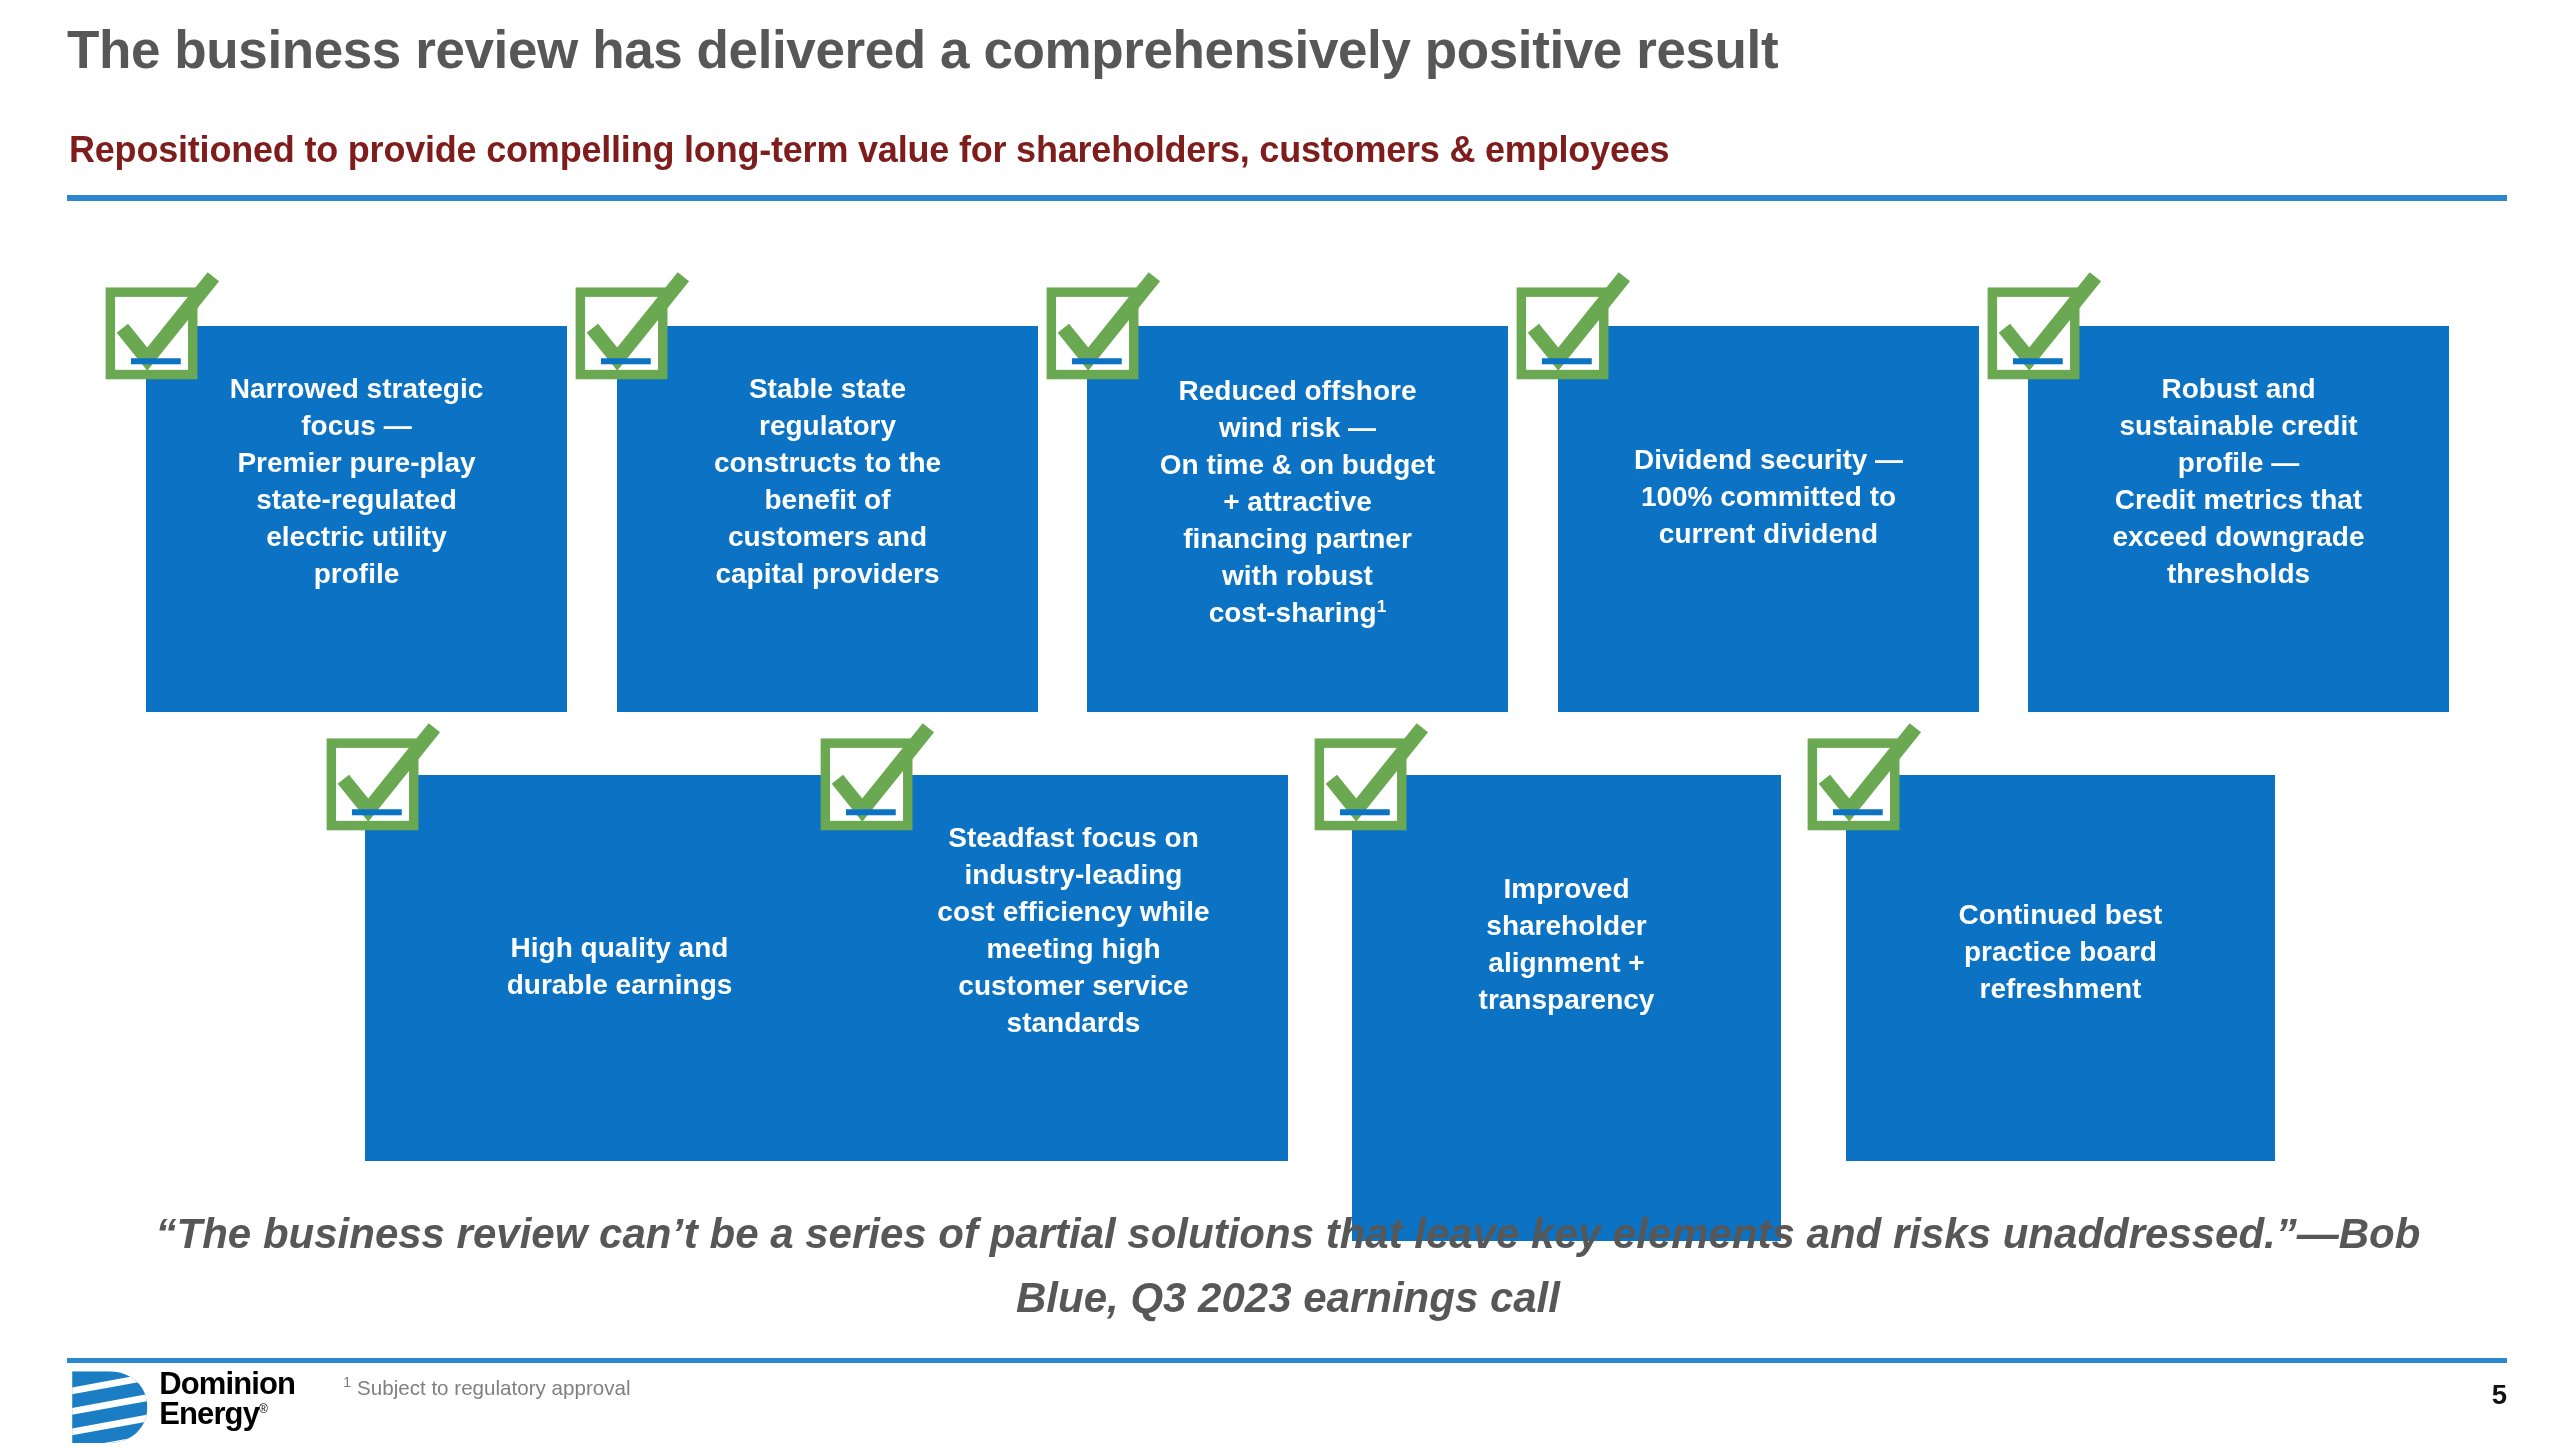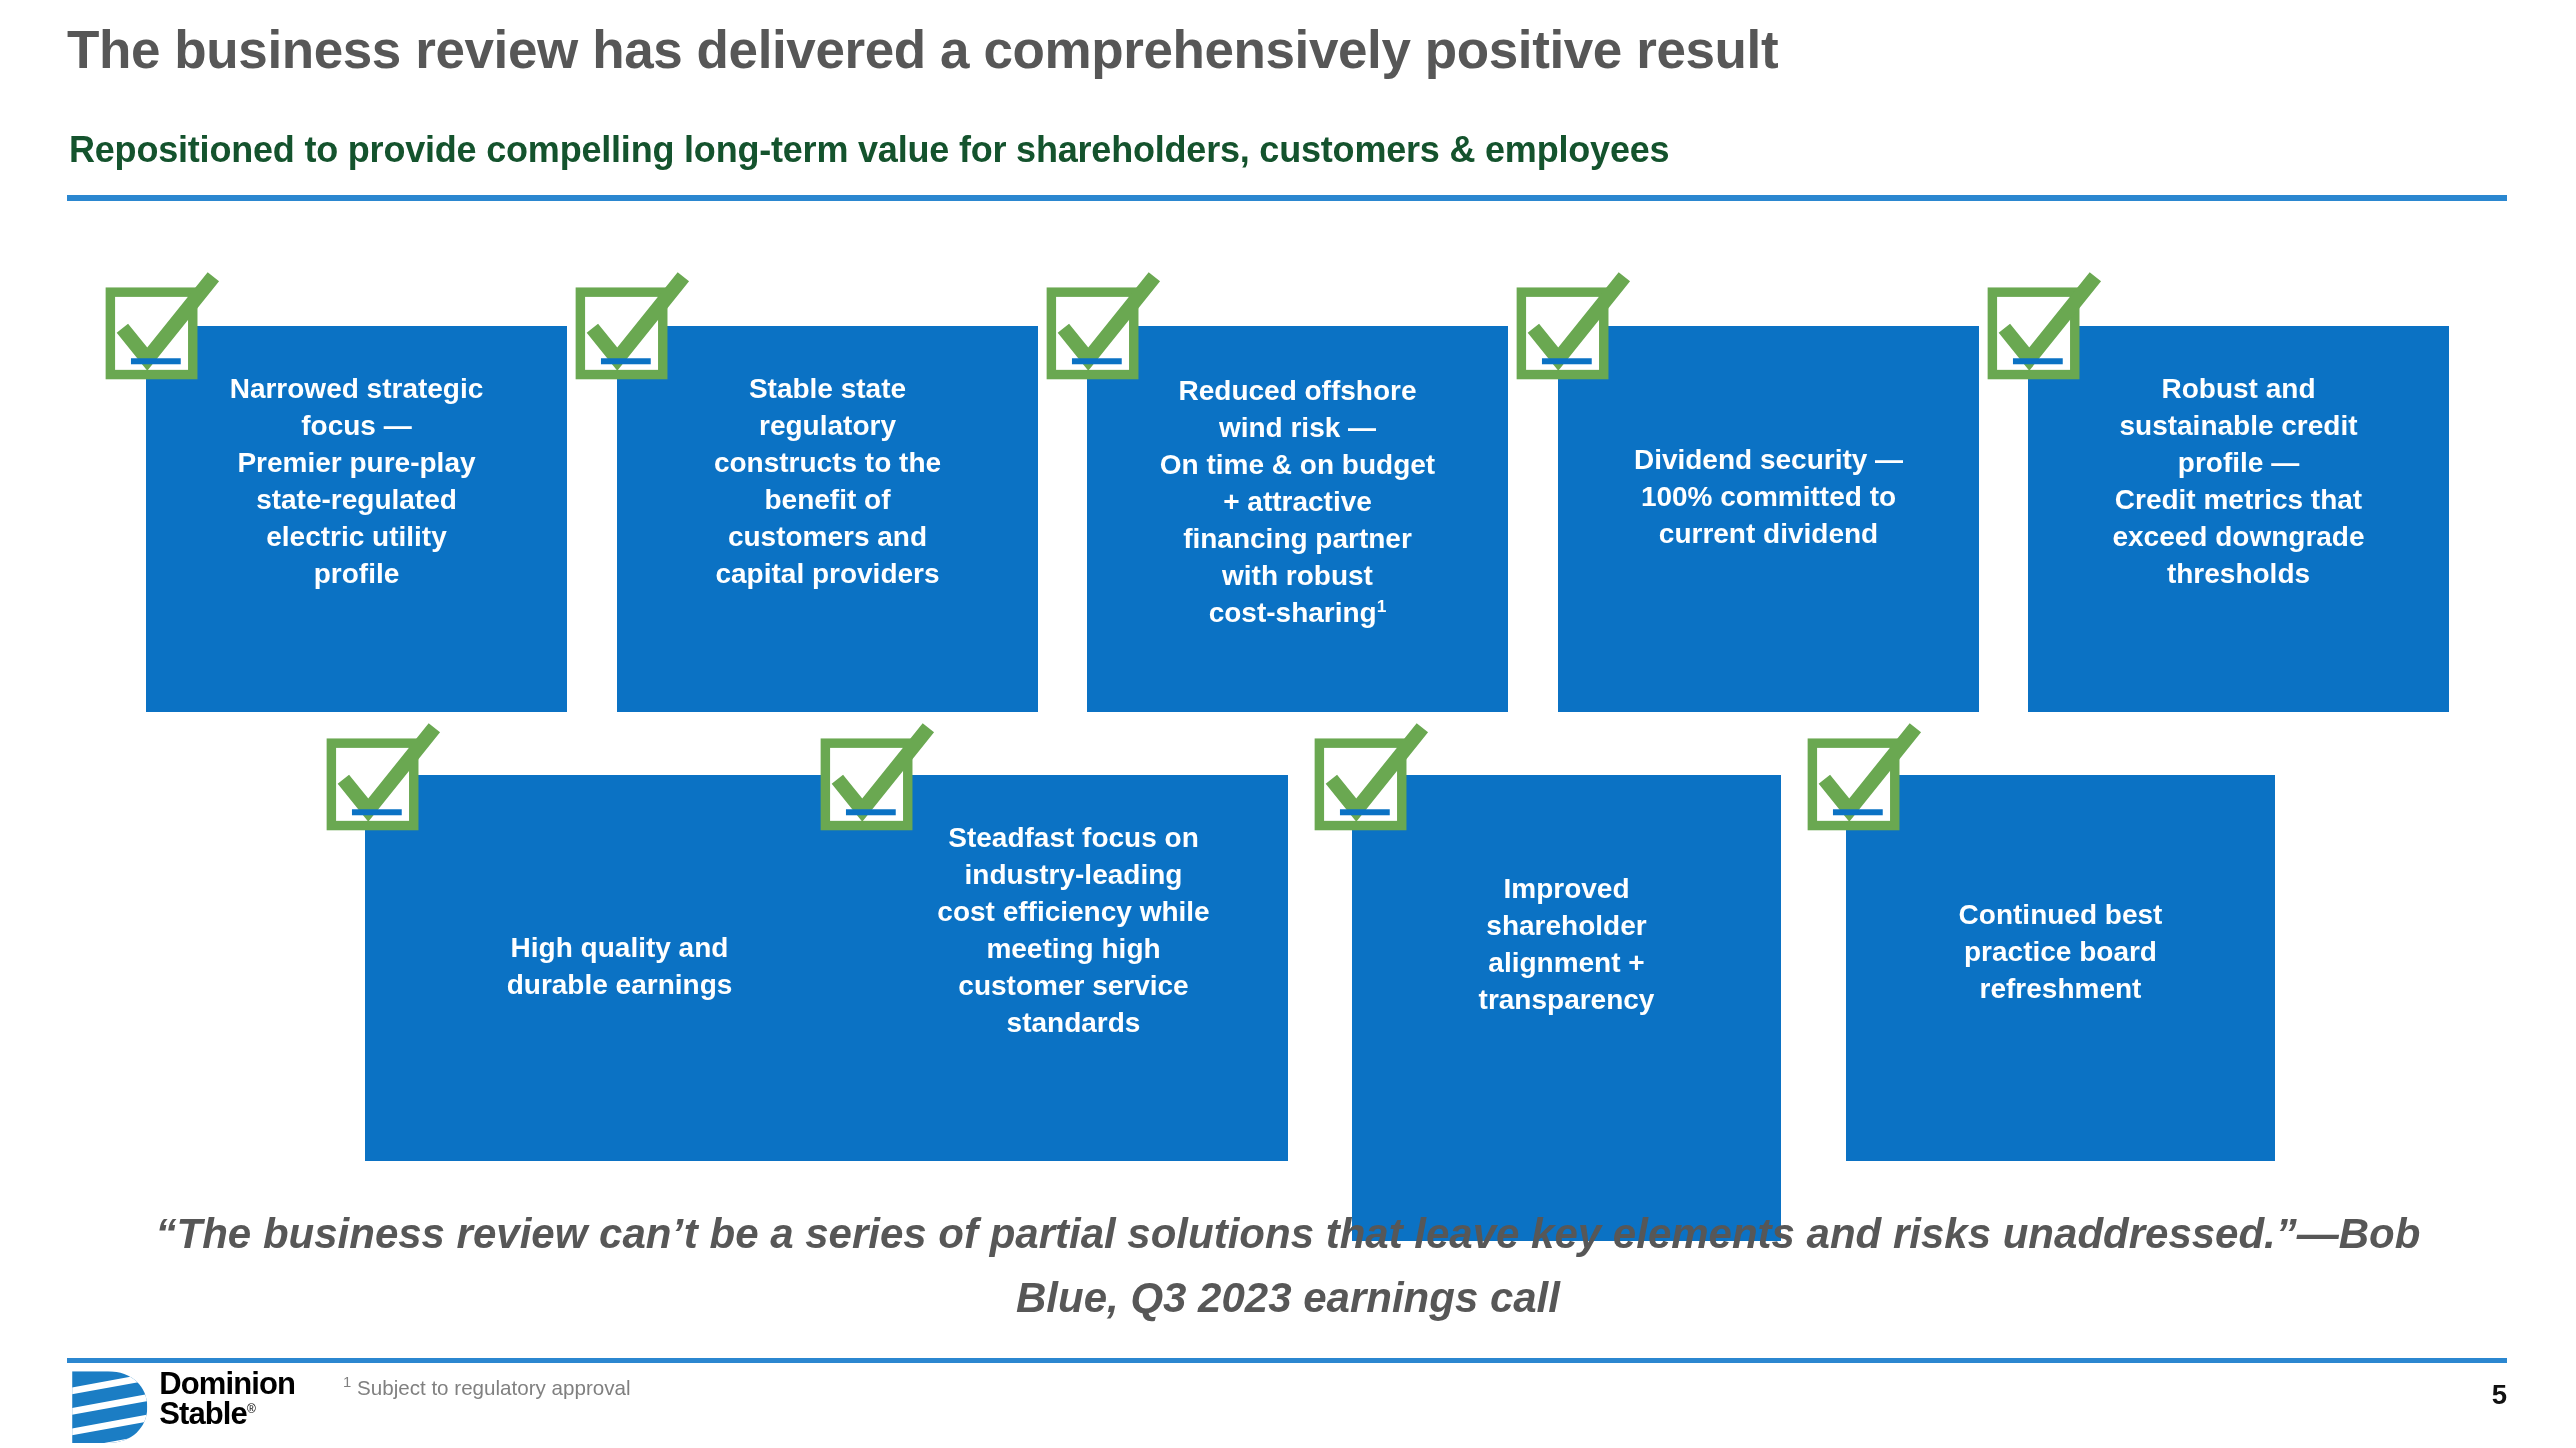--- a/index.html
+++ b/index.html
@@ -30,21 +30,21 @@
     color: #575757;
     letter-spacing: -0.4px;
     white-space: nowrap;
   }
   #slide-subtitle {
     position: absolute;
     left: 69px;
     top: 129px;
     font-size: 36px;
     font-weight: bold;
-    color: #14532d;
+    color: #7f1d1d;
     letter-spacing: -0.2px;
     white-space: nowrap;
   }
   #header-rule {
     position: absolute;
     left: 67px;
     top: 195px;
     width: 2440px;
     height: 6px;
     background: #2b87d0;
@@ -303,21 +303,21 @@
       <g stroke="#ffffff" stroke-width="8">
         <line x1="-10" y1="28" x2="110" y2="6"></line>
         <line x1="-10" y1="52" x2="110" y2="30"></line>
         <line x1="-10" y1="76" x2="110" y2="54"></line>
         <line x1="-10" y1="100" x2="110" y2="78"></line>
       </g>
     </g>
   </svg>
   <div id="logo-words">
     <span class="l1">Dominion</span>
-    <span class="l2"><span>Stable</span><span class="reg">®</span></span>
+    <span class="l2"><span>Energy</span><span class="reg">®</span></span>
   </div>
 </div>
 
 <div id="footnote">
   <sup>1</sup>
   <span>Subject to regulatory approval</span>
 </div>
 
 <div id="page-number">5</div>
 

